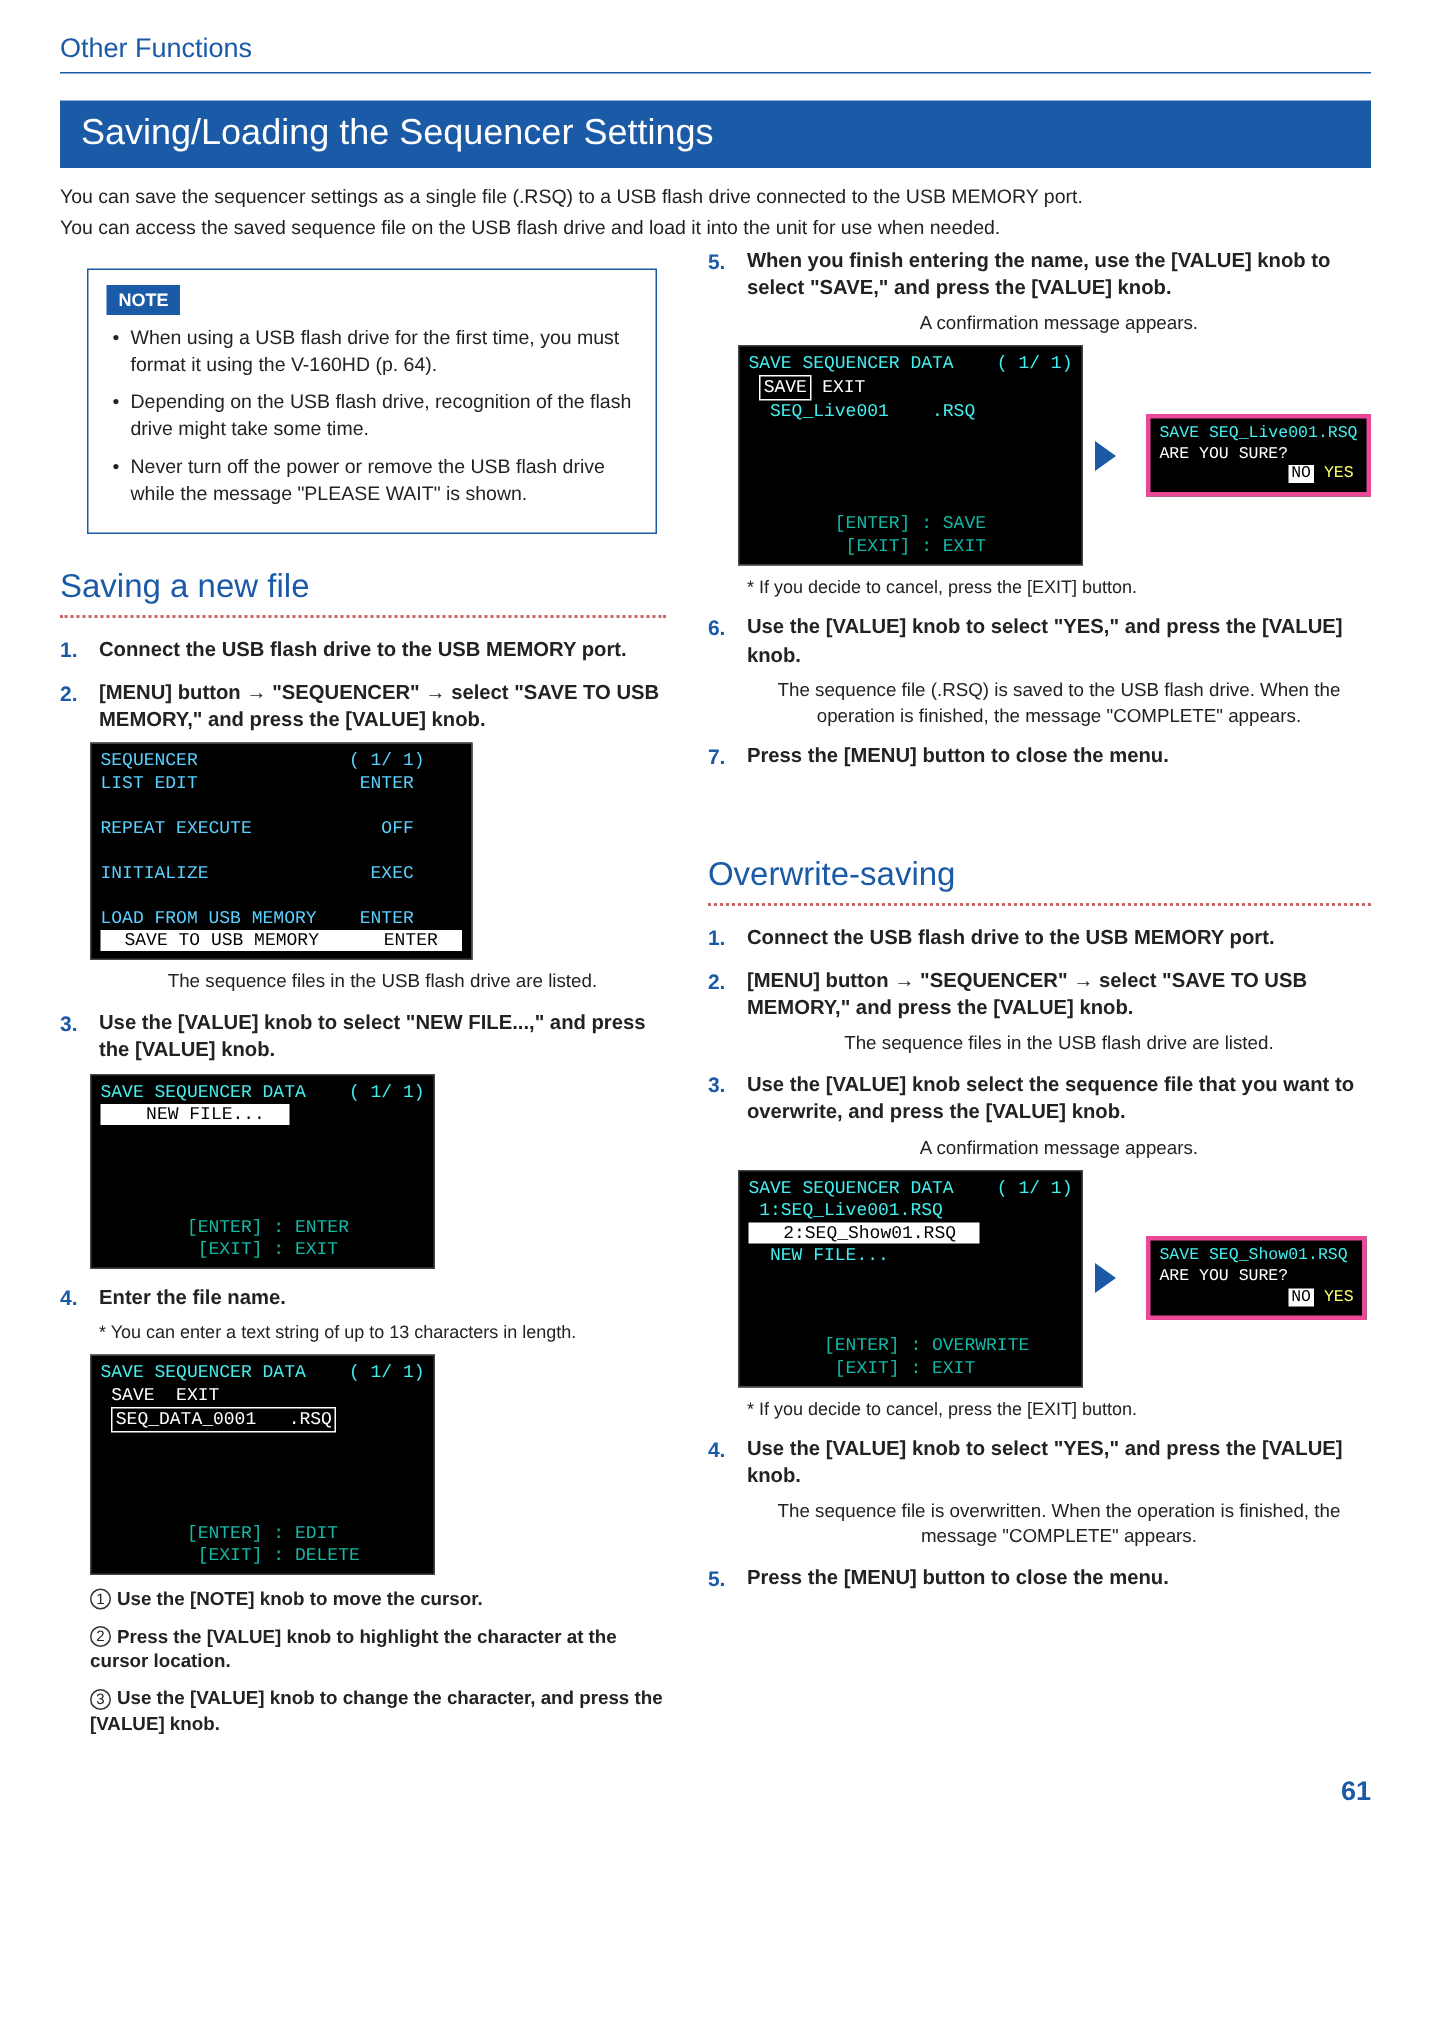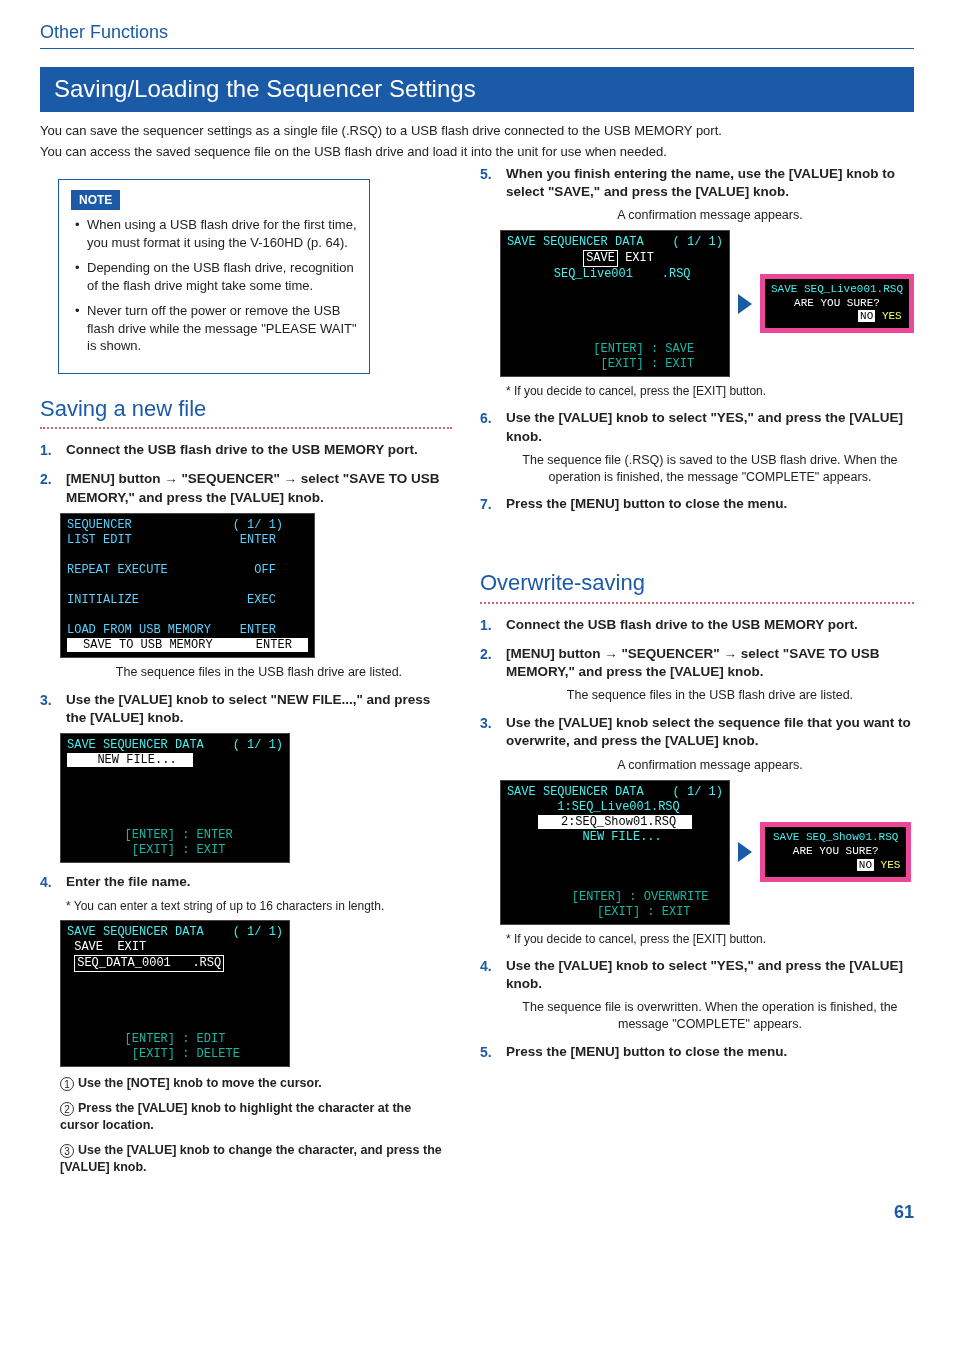--- a/index.html
+++ b/index.html
@@ -28,21 +28,21 @@
     font-size: 24px;
     font-weight: 400;
     padding: 6px 14px;
     margin-bottom: 10px;
   }
   .intro p { margin-bottom: 4px; }
   .note-box {
     border: 1px solid #1b5aa6;
     margin: 14px 0 20px 18px;
     padding: 10px 12px 10px 12px;
-    width: 312px;
+    width: 380px;
   }
   .note-label {
     display: inline-block;
     background: #1b5aa6;
     color: #fff;
     font-weight: 700;
     font-size: 12px;
     padding: 2px 8px;
     margin-bottom: 6px;
   }
@@ -81,36 +81,37 @@
     padding: 4px 6px;
     white-space: pre;
     display: inline-block;
     border: 1px solid #444;
   }
   .lcd .hdr { color: #5ad1ff; }
   .lcd .cy { color: #4ee; }
   .lcd .hl { background: #fff; color: #000; padding: 0 16px; }
   .lcd .box { border: 1px solid #fff; padding: 0 2px; display: inline-block; }
   .lcd .yel { color: #14b8a6; }
-  .lcd-row { display: flex; align-items: center; gap: 8px; text-align: center; }
+  .lcd-row { display: flex; align-items: center; gap: 8px; }
   .tri {
     width: 0; height: 0;
     border-top: 10px solid transparent;
     border-bottom: 10px solid transparent;
     border-left: 14px solid #1b5aa6;
   }
   .confirm {
     background: #000;
     color: #fff;
     font-family: "Courier New", monospace;
     font-size: 11px;
     padding: 4px 6px;
     white-space: pre;
-    border: 5px solid #ec4899;
+    border: 3px solid #ec4899;
     line-height: 1.25;
+    margin-left: 12px;
   }
   .confirm .cy { color: #4ee; }
   .confirm .hl { background: #fff; color: #000; padding: 0 2px; }
   .confirm .yel { color: #ff6; }
   .circ {
     display: inline-block;
     width: 14px; height: 14px;
     border: 1px solid #333;
     border-radius: 50%;
     text-align: center;
@@ -196,21 +197,21 @@
 
 
 <span class="yel">        [ENTER] : ENTER
          [EXIT] : EXIT</span></div>
     </div>
 
     <div class="step">
       <span class="num">4.</span>
       <span class="txt">Enter the file name.</span>
     </div>
-    <p class="foot foot-star">You can enter a text string of up to 16 characters in length.</p>
+    <p class="foot foot-star">You can enter a text string of up to 13 characters in length.</p>
 
     <div class="screenshot-holder">
 <div class="lcd"><span class="cy">SAVE SEQUENCER DATA    ( 1/ 1)</span>
 <span> SAVE  EXIT</span>
  <span class="box">SEQ_DATA_0001   .RSQ</span>
 
 
 
 
 <span class="yel">        [ENTER] : EDIT

